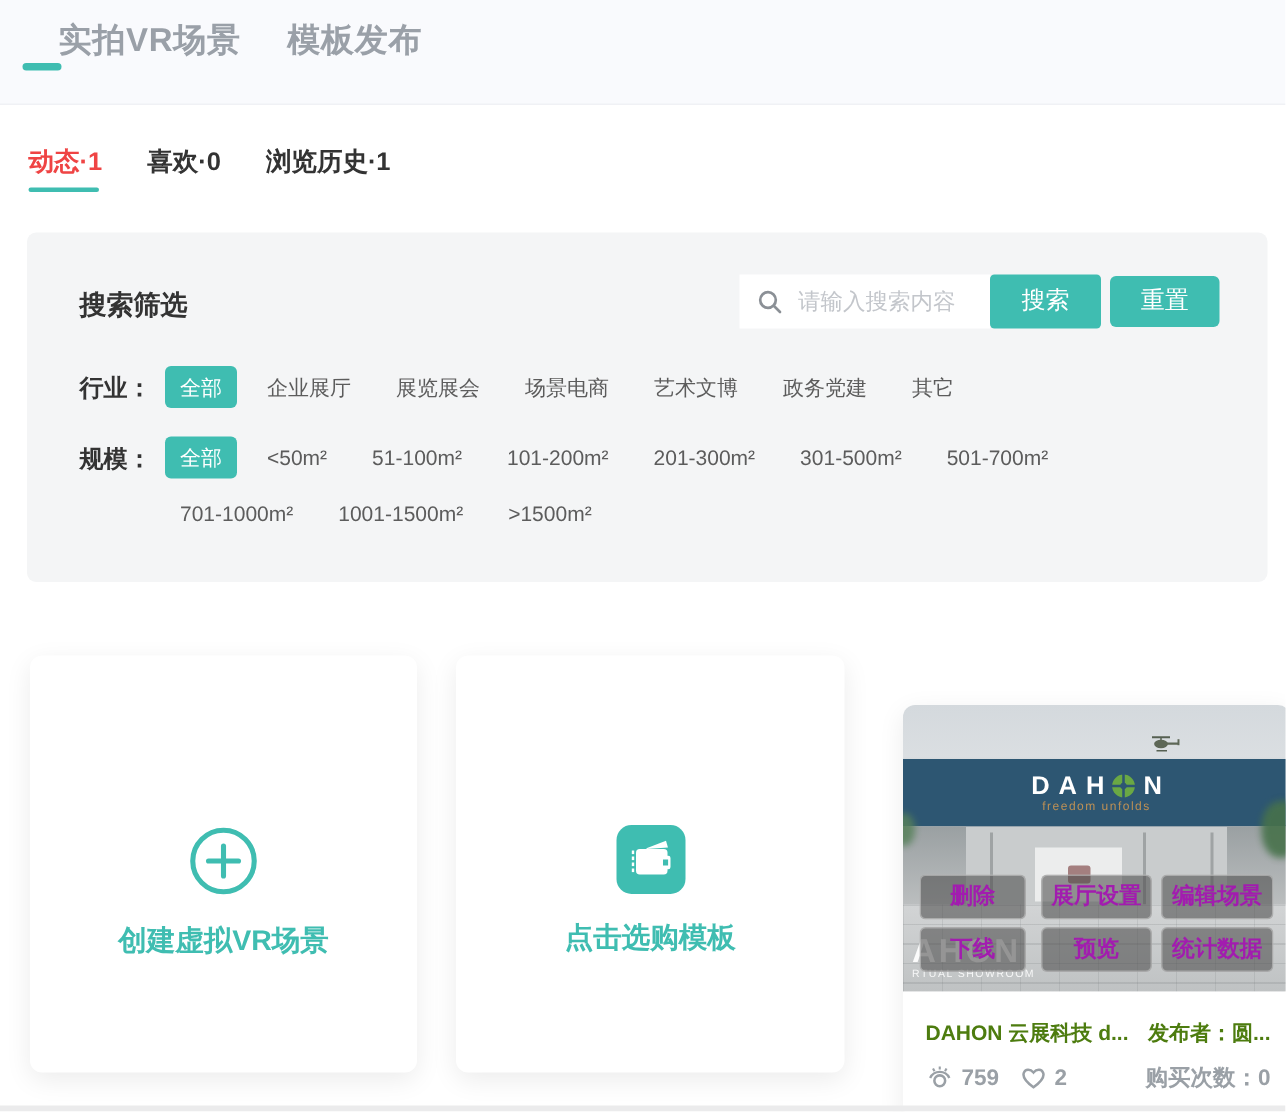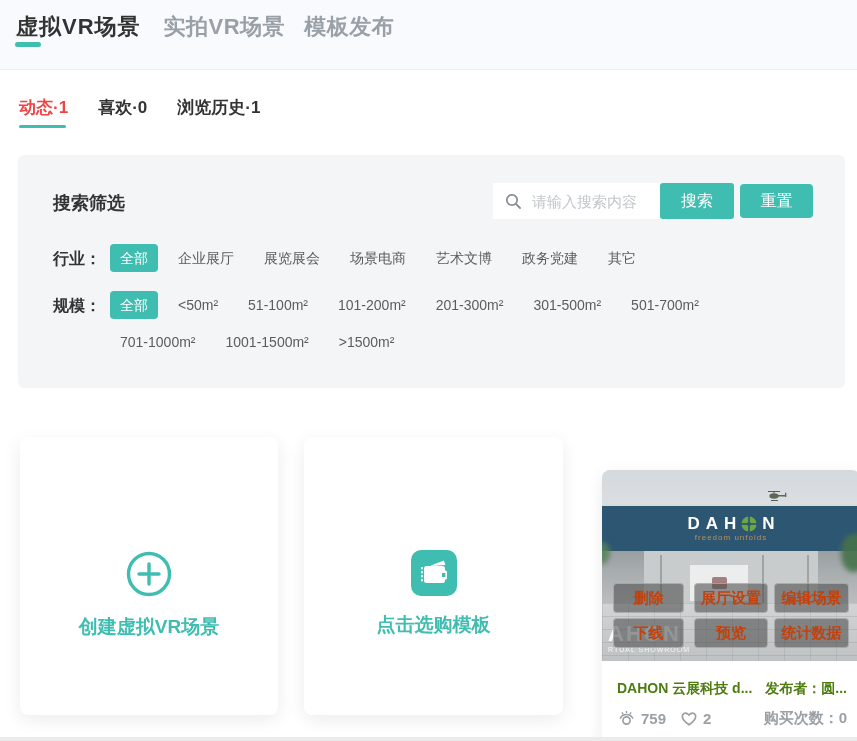--- a/index.html
+++ b/index.html
@@ -2,21 +2,21 @@
 <html><head>
 <meta charset="utf-8">
 <style>
   html,body{margin:0;padding:0;}
   body{width:857px;height:741px;position:relative;background:#fff;font-family:"Liberation Sans","DejaVu Sans",sans-serif;overflow:hidden;}
   .band{position:absolute;left:0;top:0;width:857px;height:70px;background:#f9fafd;border-bottom:1px solid #f0f1f5;box-sizing:border-box;}
   .htabs{position:absolute;left:16px;top:12px;display:flex;align-items:baseline;}
   .htab-main{font-size:22px;font-weight:bold;color:#333;letter-spacing:1px;}
   .htab{font-size:22px;font-weight:bold;color:#9aa0a8;letter-spacing:0.5px;}
   .htab.t2{margin-left:23px;}
-  .htab.t3{margin-left:19px;text-align:right;}
+  .htab.t3{margin-left:31px;text-align:right;}
   .hunder{position:absolute;left:15px;top:42px;width:26px;height:5px;border-radius:3px;background:#3fbdb1;}
   .stabs{position:absolute;left:19px;top:96px;display:flex;}
   .stab{font-size:17px;font-weight:bold;color:#333;margin-right:30px;position:relative;}
   .stab.active{color:#ef4444;}
   .stab.active .sunder{position:absolute;left:0;right:2px;top:29px;height:3px;background:#3fbdb1;border-radius:2px;}
   .panel{position:absolute;left:18px;top:155px;width:827px;height:233px;background:#f4f5f6;border-radius:6px;}
   .ptitle{position:absolute;left:35px;top:36px;font-size:18px;font-weight:bold;color:#333;}
   .searchbox{position:absolute;left:475px;top:28px;width:167px;height:36px;background:#fff;display:flex;align-items:center;box-sizing:border-box;padding-left:12px;}
   .searchbox input{border:none;outline:none;font-size:15px;color:#333;width:120px;margin-left:8px;background:transparent;font-family:inherit;}
   .searchbox input::placeholder{color:#c3c6cb;}
@@ -46,34 +46,33 @@
   .floor{position:absolute;left:0;top:133px;width:258px;height:58px;
     background:
       repeating-linear-gradient(90deg, rgba(98,104,106,0.14) 0 1px, transparent 1px 26px),
       repeating-linear-gradient(180deg, rgba(98,104,106,0.17) 0 1px, transparent 1px 13px),
       linear-gradient(#d2d4d5,#bfc2c3);}
   .heli{position:absolute;left:163px;top:20px;}
   .plant{position:absolute;right:-9px;top:64px;width:28px;height:38px;background:#47724b;border-radius:50% 40% 60% 50%;filter:blur(2.5px);opacity:0.9;}
   .plantL{position:absolute;left:-7px;top:72px;width:15px;height:22px;background:#57815a;border-radius:50%;filter:blur(2.5px);opacity:0.85;}
   .wm1{position:absolute;left:6px;top:151px;color:rgba(255,255,255,0.92);font-size:22px;font-weight:bold;letter-spacing:2px;}
   .wm2{position:absolute;left:6px;top:176px;color:rgba(255,255,255,0.85);font-size:7px;letter-spacing:1px;}
-  .obtn{position:absolute;height:30px;line-height:28px;background:rgba(75,75,75,0.58);border:1px solid rgba(205,205,205,0.55);border-radius:4px;color:#c2410c;font-size:15px;font-weight:bold;text-align:center;box-sizing:border-box;cursor:pointer;}
+  .obtn{position:absolute;height:30px;line-height:28px;background:rgba(75,75,75,0.58);border:1px solid rgba(205,205,205,0.55);border-radius:4px;color:#a21caf;font-size:15px;font-weight:bold;text-align:center;box-sizing:border-box;cursor:pointer;}
   .c3title{position:absolute;left:15px;right:13px;top:210px;display:flex;justify-content:space-between;font-size:14px;font-weight:bold;color:#4d7c0f;white-space:nowrap;}
   .c3stats{position:absolute;left:15px;right:13px;top:239px;display:flex;align-items:center;font-size:15px;font-weight:bold;color:#9aa0a6;}
   .c3stats .num{margin-left:5px;}
   .c3stats .heart{margin-left:14px;}
   .c3stats .right{margin-left:auto;font-weight:bold;}
   .bottomstrip{position:absolute;left:0;bottom:0;width:857px;height:4px;background:#ebebec;}
 </style>
 </head>
 <body>
 
 <div class="band"></div>
 <div class="htabs">
-  <span class="htab-main">虚拟VR场景</span>
   <span class="htab t2">实拍VR场景</span>
   <span class="htab t3">模板发布</span>
 </div>
 <div class="hunder"></div>
 
 <div class="stabs">
   <span class="stab active"><span>动态·1</span><span class="sunder"></span></span>
   <span class="stab">喜欢·0</span>
   <span class="stab">浏览历史·1</span>
 </div>

